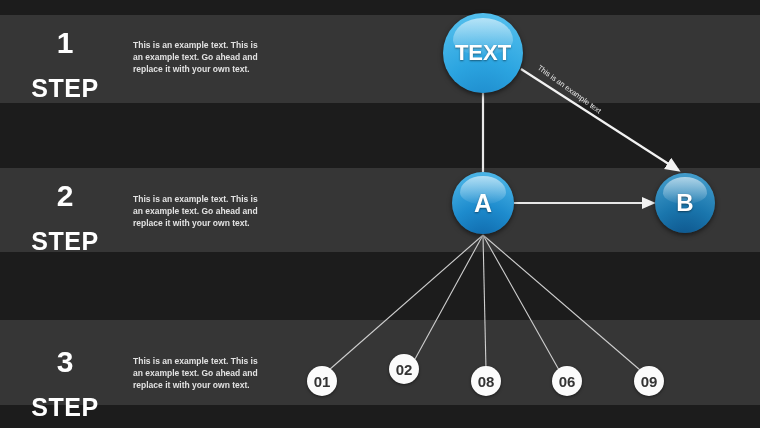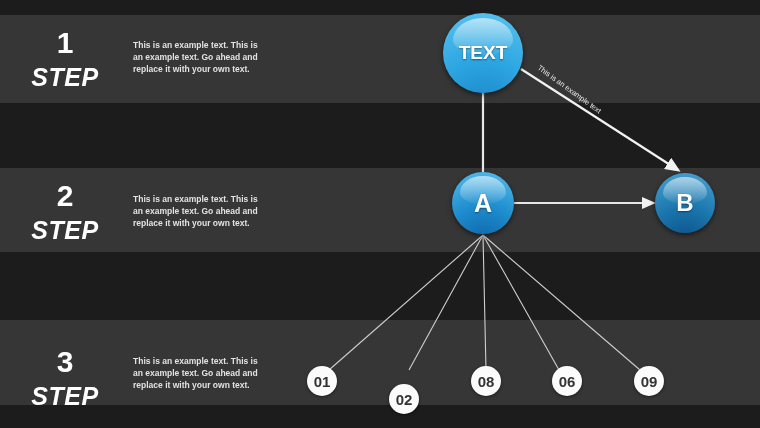--- a/index.html
+++ b/index.html
@@ -46,22 +46,21 @@
     font-size: 30px;
     font-weight: bold;
     line-height: 1;
     letter-spacing: 0px;
   }
   .step-word {
     font-size: 25px;
     font-weight: bold;
     line-height: 1.1;
     letter-spacing: 0.5px;
-    margin-top: 6px;
-    font-style: italic;
+    margin-top: 17px;
   }
 
   .step-block-1 { top: 28px; }
   .step-block-2 { top: 181px; }
   .step-block-3 { top: 347px; }
 
   
   .step-text {
     position: absolute;
     left: 133px;
@@ -111,21 +110,21 @@
   .node span {
     position: relative;
     z-index: 2;
     text-shadow: 0 1px 2px rgba(0,0,0,0.45);
   }
 
   .node-text {
     left: 443px; top: 13px;
     width: 80px; height: 80px;
     background: radial-gradient(circle at 50% 120%, #1b86c8 0%, #2ba4e0 45%, #59c3ef 100%);
-    font-size: 19px;
+    font-size: 22px;
   }
   .node-a {
     left: 452px; top: 172px;
     width: 62px; height: 62px;
     background: radial-gradient(circle at 50% 118%, #0d63a5 0%, #1d8bcd 48%, #54bdec 100%);
     font-size: 25px;
   }
   .node-b {
     left: 655px; top: 173px;
     width: 60px; height: 60px;
@@ -222,21 +221,21 @@
   <div class="node node-a">
     <span>A</span>
   </div>
   <div class="node node-b">
     <span>B</span>
   </div>
 
   <div class="numnode" style="left:307px; top:366px;">
     <span>01</span>
   </div>
-  <div class="numnode" style="left:389px; top:384px;">
+  <div class="numnode" style="left:389px; top:354px;">
     <span>02</span>
   </div>
   <div class="numnode" style="left:471px; top:366px;">
     <span>08</span>
   </div>
   <div class="numnode" style="left:552px; top:366px;">
     <span>06</span>
   </div>
   <div class="numnode" style="left:634px; top:366px;">
     <span>09</span>

